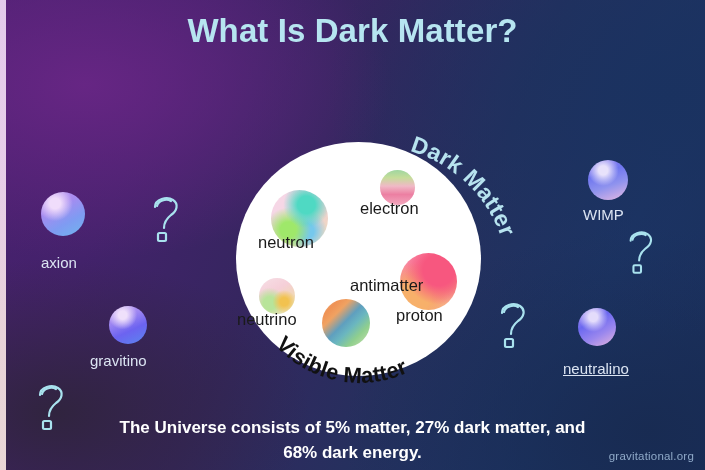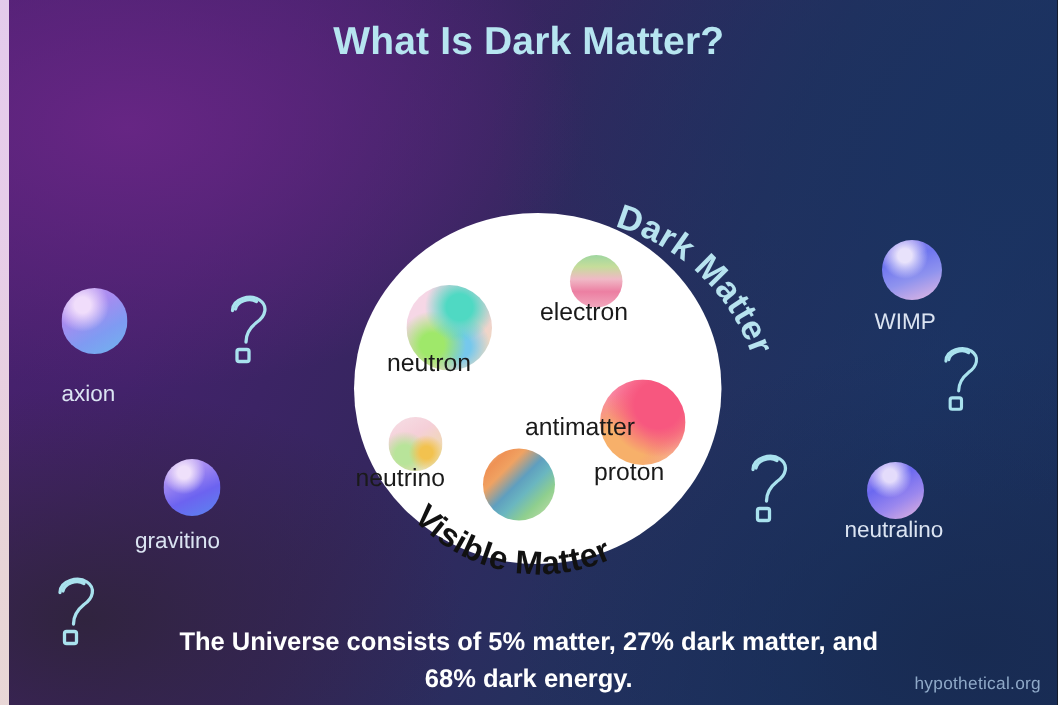--- a/index.html
+++ b/index.html
@@ -29,21 +29,21 @@
     width: 6px; height: 100%;
     background: linear-gradient(180deg, #efd9f5 0%, #f3dcf2 35%, #f7e2e4 70%, #f8e6e2 100%);
     opacity: .92;
   }
 
   
   .title {
     position: absolute;
     left: 0; right: 0; top: 12px;
     text-align: center;
-    font-size: 26px;
+    font-size: 33px;
     font-weight: bold;
     letter-spacing: .1px;
     color: #b6e5f0;
   }
   .subtitle {
     position: absolute;
     left: 28px; right: 28px; top: 60px;
     text-align: center;
     font-size: 19.5px;
     font-weight: bold;
@@ -207,21 +207,21 @@
   <div class="particle p-axion" style="left:41px; top:192px; width:44px; height:44px;"></div>
   <div class="plabel outer" style="left:41px; top:243px;margin-top:11px;">axion</div>
 
   <div class="particle p-gravitino" style="left:109px; top:306px; width:38px; height:38px;"></div>
   <div class="plabel outer" style="left:90px; top:352px;">gravitino</div>
 
   <div class="particle p-wimp" style="left:588px; top:160px; width:40px; height:40px;"></div>
   <div class="plabel outer" style="left:583px; top:206px;">WIMP</div>
 
   <div class="particle p-neutralino" style="left:578px; top:308px; width:38px; height:38px;"></div>
-  <div class="plabel outer" style="left:563px; top:345px;">neutralino</div>
+  <div class="plabel outer" style="left:563px; top:360px;text-decoration:underline;">neutralino</div>
 
   <div class="qmark" style="left:148px; top:194px;">
     <svg width="36" height="52" viewBox="0 0 36 52">
       <g fill="none" stroke="#a9e2ee" stroke-width="2.2" stroke-linecap="round" stroke-linejoin="round">
         <path d="M7 13 C7 5, 19 2, 25 6 C31 10, 29 17, 23 21 C18 25, 16 29, 16 34"></path>
         <path d="M9 12 C10 7, 18 4, 23 7"></path>
         <rect x="10" y="39" width="8" height="8" rx="1.4"></rect>
       </g>
     </svg>
   </div>
@@ -250,15 +250,15 @@
     <svg width="36" height="52" viewBox="0 0 36 52">
       <g fill="none" stroke="#a9e2ee" stroke-width="2.2" stroke-linecap="round" stroke-linejoin="round">
         <path d="M7 13 C7 5, 19 2, 25 6 C31 10, 29 17, 23 21 C18 25, 16 29, 16 34"></path>
         <path d="M9 12 C10 7, 18 4, 23 7"></path>
         <rect x="10" y="39" width="8" height="8" rx="1.4"></rect>
       </g>
     </svg>
   </div>
 
   <div class="footnote">The Universe consists of 5% matter, 27% dark matter, and 68% dark energy.</div>
-  <div class="credit">hypothetical.org</div>
+  <div class="credit">gravitational.org</div>
 
 </div>
 
 </body></html>

